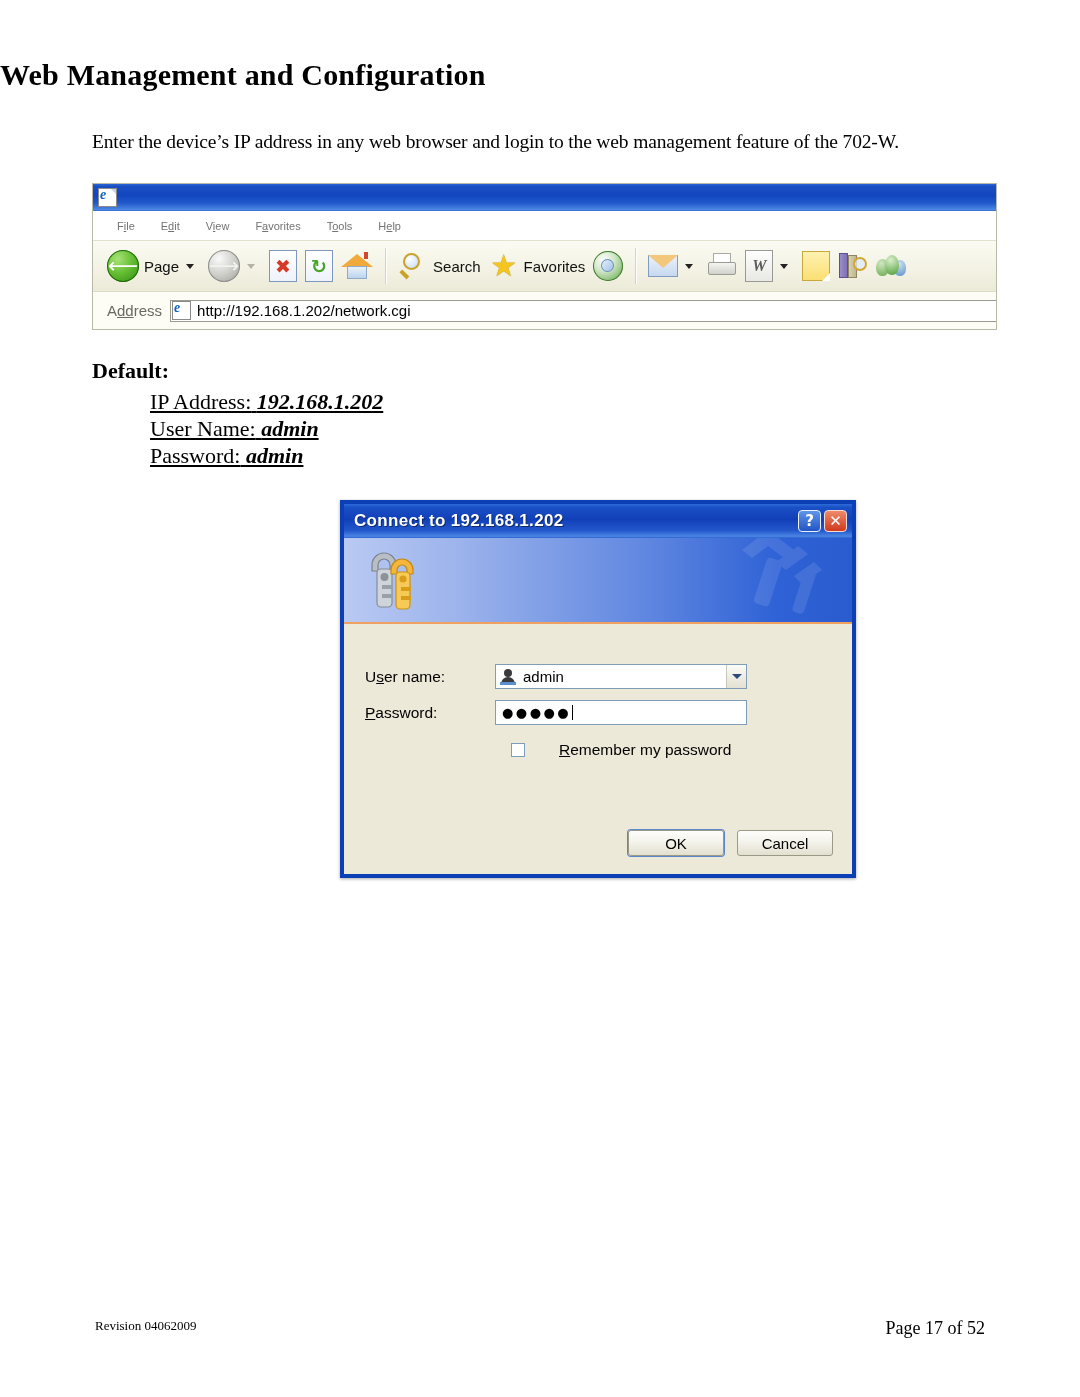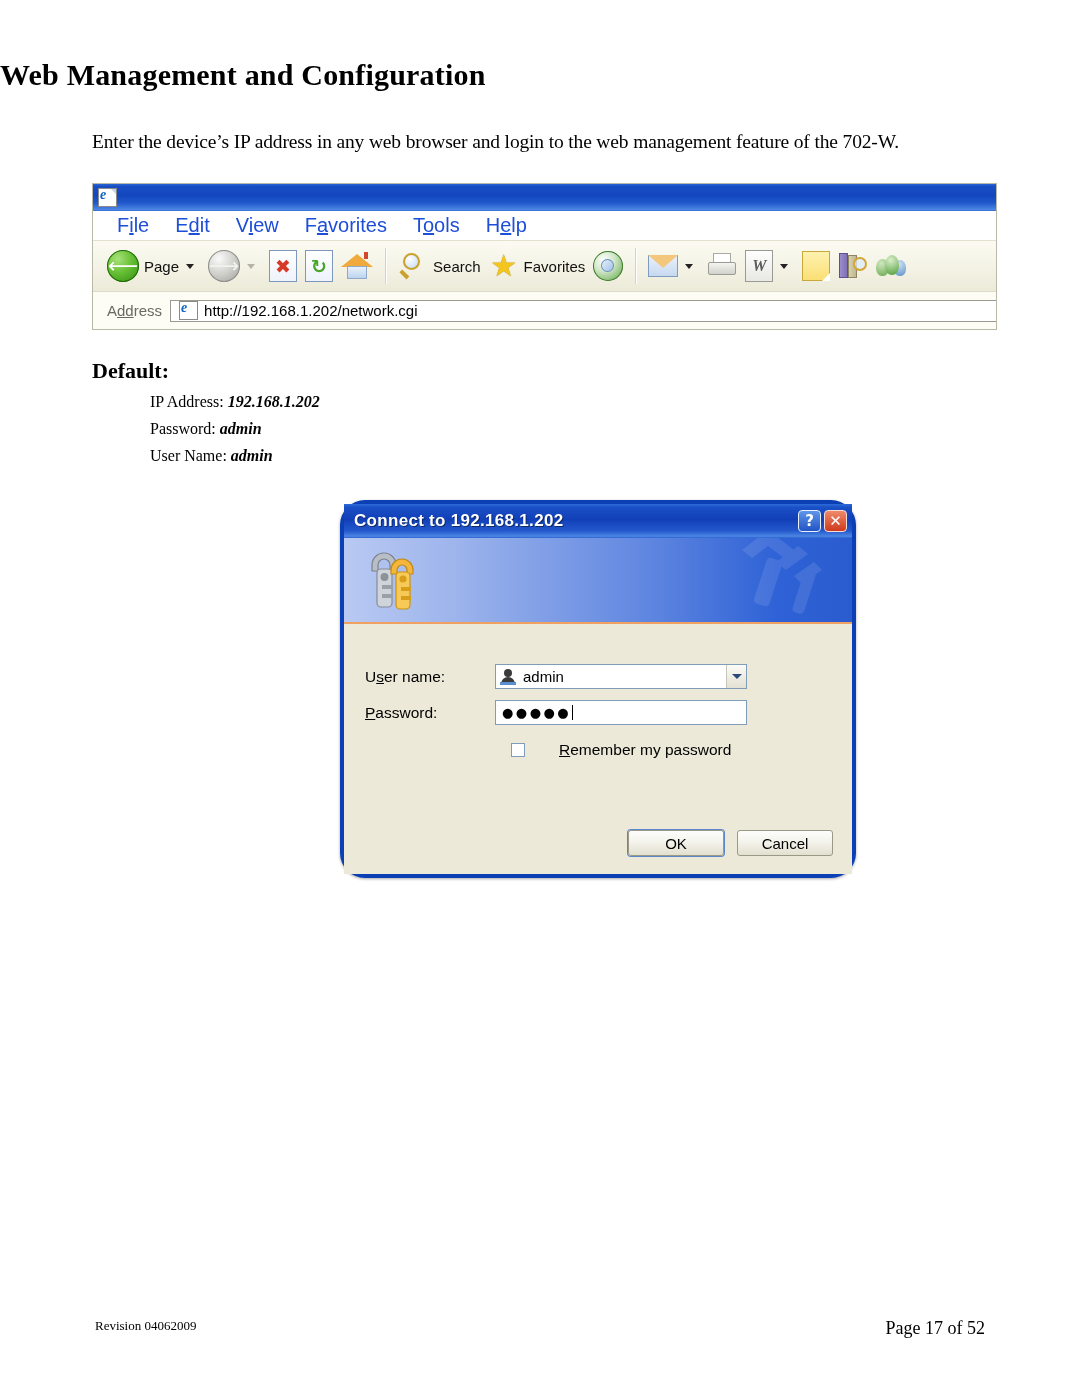--- a/index.html
+++ b/index.html
@@ -40,22 +40,23 @@
     position: absolute;
     left: 92px;
     top: 358px;
     font-size: 22px;
     font-weight: bold;
   }
   .default-list {
     position: absolute;
     left: 150px;
     top: 388px;
-    font-size: 16px;
+    font-size: 22px;
     line-height: 27px;
+    text-decoration: underline;
   }
   .default-list .row { white-space: nowrap; }
   .default-list .val {
     font-style: italic;
     font-weight: bold;
   }
 
   .footer {
     position: absolute;
     left: 95px;
@@ -124,22 +125,22 @@
   .ie-menubar {
     height: 30px;
     background: #ffffff;
     border-bottom: 1px solid #e3e2cf;
     display: flex;
     align-items: center;
     padding-left: 24px;
     box-sizing: border-box;
   }
   .menu-item {
-    font-size: 20px;
-    color: #1d4ed8;
+    font-size: 11px;
+    color: #737373;
     margin-right: 26px;
     white-space: nowrap;
   }
   .menu-item u { text-decoration: underline; }
 
   .ie-toolbar {
     height: 51px;
     background: linear-gradient(to bottom, #fbfbf3 0%, #f3f2e4 55%, #ecebd9 100%);
     border-bottom: 1px solid #dcdbc6;
     display: flex;
@@ -389,21 +390,21 @@
   }
   .addr-label u { text-decoration: underline; }
   .addr-box {
     flex: 1;
     height: 22px;
     background: #ffffff;
     border: 1px solid #9a9a90;
     border-right: none;
     display: flex;
     align-items: center;
-    padding-left: 8px;
+    padding-left: 1px;
     box-sizing: border-box;
   }
   .addr-ie-icon {
     width: 17px; height: 17px;
     background: #ffffff;
     border: 1px solid #8a8a8a;
     position: relative;
     flex: 0 0 auto;
   }
   .addr-ie-icon::after {
@@ -428,21 +429,20 @@
     position: absolute;
     left: 340px;
     top: 500px;
     width: 516px;
     height: 378px;
     background: #0b3fb5;
     padding: 4px;
     box-sizing: border-box;
     font-family: "Liberation Sans", sans-serif;
     box-shadow: 0 1px 3px rgba(0,0,0,.35);
-    border-radius: 25px;
   }
   .dlg-titlebar {
     height: 34px;
     background: linear-gradient(to bottom,
       #2d6bd8 0%, #1a50c6 10%, #123fb8 45%, #2257cb 78%, #4b85e4 95%, #2a61cf 100%);
     display: flex;
     align-items: center;
     padding: 0 5px 0 10px;
     box-sizing: border-box;
   }
@@ -771,25 +771,25 @@
 
 </div>
 
 <div class="default-heading">Default:</div>
 <div class="default-list">
   <div class="row">
     <span>IP Address:</span>
     <span class="val">192.168.1.202</span>
   </div>
   <div class="row">
+    <span>User Name:</span>
+    <span class="val">admin</span>
+  </div>
+  <div class="row">
     <span>Password:</span>
-    <span class="val">admin</span>
-  </div>
-  <div class="row">
-    <span>User Name:</span>
     <span class="val">admin</span>
   </div>
 </div>
 
 <div class="dialog">
 
   <div class="dlg-titlebar">
     <span class="dlg-title-text">Connect to 192.168.1.202</span>
     <span class="cap-btn help">?</span>
     <span class="cap-btn close">✕</span>

